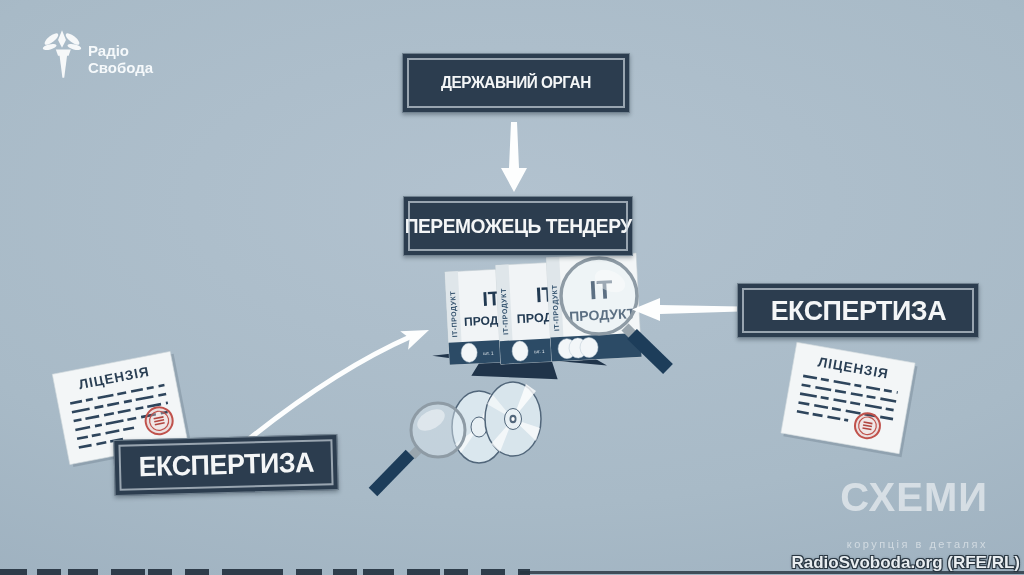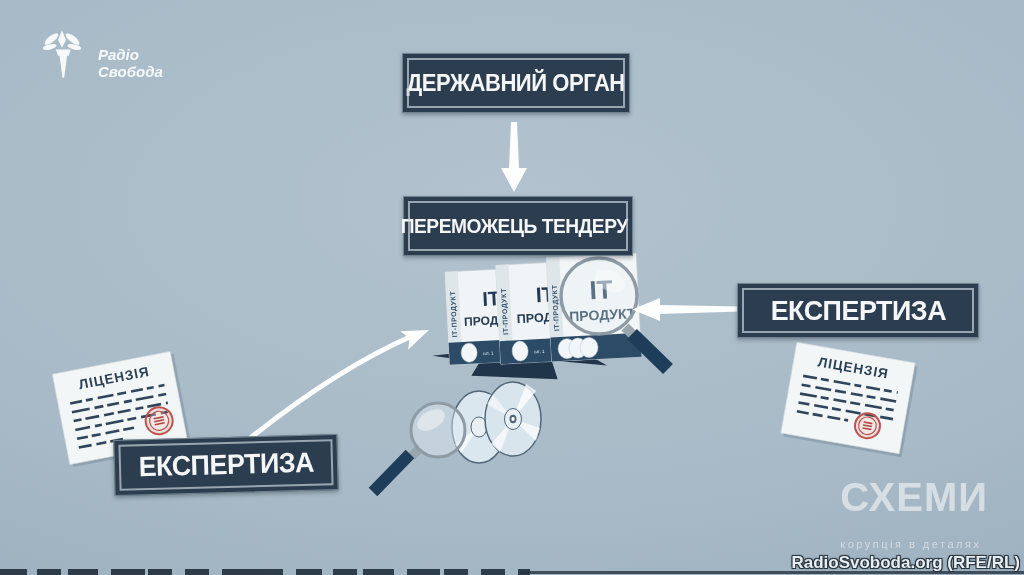--- a/index.html
+++ b/index.html
@@ -15,31 +15,31 @@
     box-shadow:0 2px 4px rgba(18,28,40,.35);
   }
   .plate::after{
     content:"";position:absolute;inset:4px;border:2px solid rgba(199,210,218,.7);
     pointer-events:none;
   }
   .plate span{
     color:#f4f6f7;font-weight:bold;white-space:nowrap;letter-spacing:-.5px;
     transform:scaleX(.96);
   }
-  .plate-gov{left:402px;top:53px;width:226px;height:58px;font-size:23px;}
-  .plate-winner{left:403px;top:196px;width:228px;height:58px;font-size:20px;justify-content:flex-end;}
+  .plate-gov{left:402px;top:53px;width:226px;height:58px;font-size:16px;}
+  .plate-winner{left:403px;top:196px;width:228px;height:58px;font-size:20px;}
   .plate-exp-right{left:737px;top:283px;width:240px;height:53px;font-size:28px;}
   .plate-exp-left{left:114px;top:437px;width:222px;height:54px;font-size:28px;transform:rotate(-1.5deg);}
   
-  .logo{position:absolute;left:40px;top:27px;display:flex;align-items:flex-end;gap:14px;font-style:italic;}
+  .logo{position:absolute;left:40px;top:27px;display:flex;align-items:center;gap:4px;}
   .logo-text{color:rgba(252,254,255,.92);font-weight:bold;font-size:15px;line-height:1.12;padding-top:11px;}
   
   .illustration{position:absolute;left:0;top:0;}
   
-  .branding{position:absolute;right:36px;top:477px;text-align:left;}
+  .branding{position:absolute;right:36px;top:477px;text-align:right;}
   .branding-title{font-size:40px;font-weight:bold;color:rgba(255,255,255,.55);letter-spacing:1px;line-height:1;}
   .branding-tagline{font-size:11px;color:rgba(255,255,255,.5);letter-spacing:2.5px;margin-top:21px;}
   
   .watermark{
     position:absolute;right:4px;bottom:2px;font-size:17px;font-weight:bold;color:#e9eef1;
     text-shadow:-1px -1px 0 #2a3742,1px -1px 0 #2a3742,-1px 1px 0 #2a3742,1px 1px 0 #2a3742,0 0 3px #2a3742;
   }
   
   .bottom-dashes{
     position:absolute;left:0;bottom:0;width:530px;height:6px;opacity:.9;

